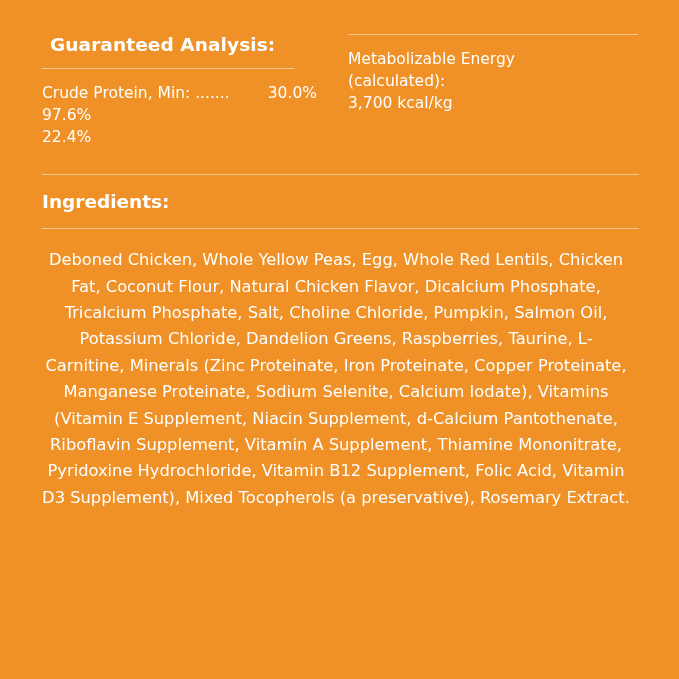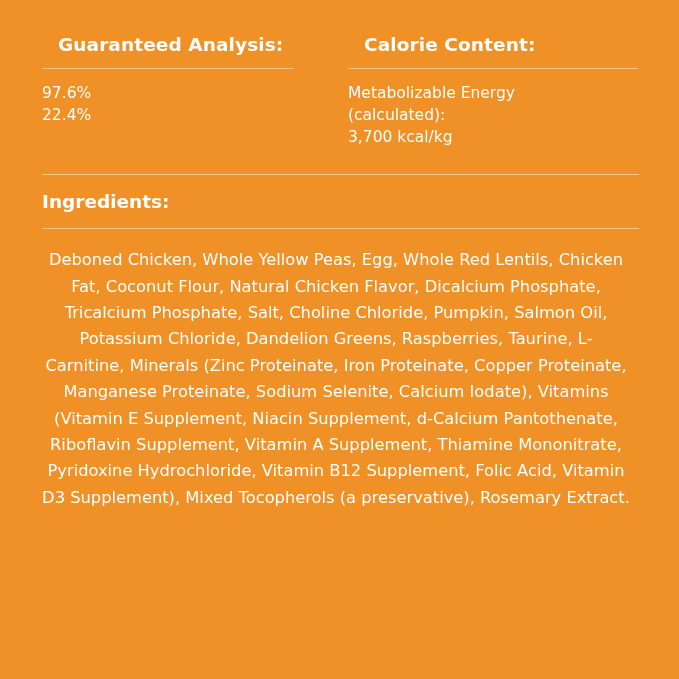--- a/index.html
+++ b/index.html
@@ -32,21 +32,21 @@
   }
   .col-right {
     flex: 1 1 auto;
     padding-left: 6px;
   }
   .section-title {
     font-size: 18.5px;
     font-weight: bold;
     letter-spacing: 0.1px;
     color: #ffffff;
-    margin: 0 0 12px 16px;
+    margin: 0 0 12px 8px;
     line-height: 1.2;
   }
   .rule {
     border: 0;
     border-top: 1.5px solid #f6c68c;
     margin: 0 0 13px 0;
     height: 0;
   }
   .rule.left { width: 252px; }
   .rule.right { width: 290px; }
@@ -94,30 +94,33 @@
 
 <div class="page">
 
   <div class="top-row">
 
     <div class="col-left">
       <h2 class="section-title">Guaranteed Analysis:</h2>
       <hr class="rule left">
       <ul class="ga-list">
         <li>
+          <span class="ga-label">Crude Protein, Min: .......</span>
+          <span class="ga-value">30.0%</span>
+        </li>
+        <li>
           <span class="ga-value">97.6%</span>
         </li>
         <li>
           <span class="ga-value">22.4%</span>
         </li>
       </ul>
     </div>
 
     <div class="col-right">
-      <h2 class="section-title">Calorie Content:</h2>
       <hr class="rule right">
       <div class="calorie-lines">
         <div>Metabolizable Energy</div>
         <div>(calculated):</div>
         <div>3,700 kcal/kg</div>
       </div>
     </div>
 
   </div>
 

